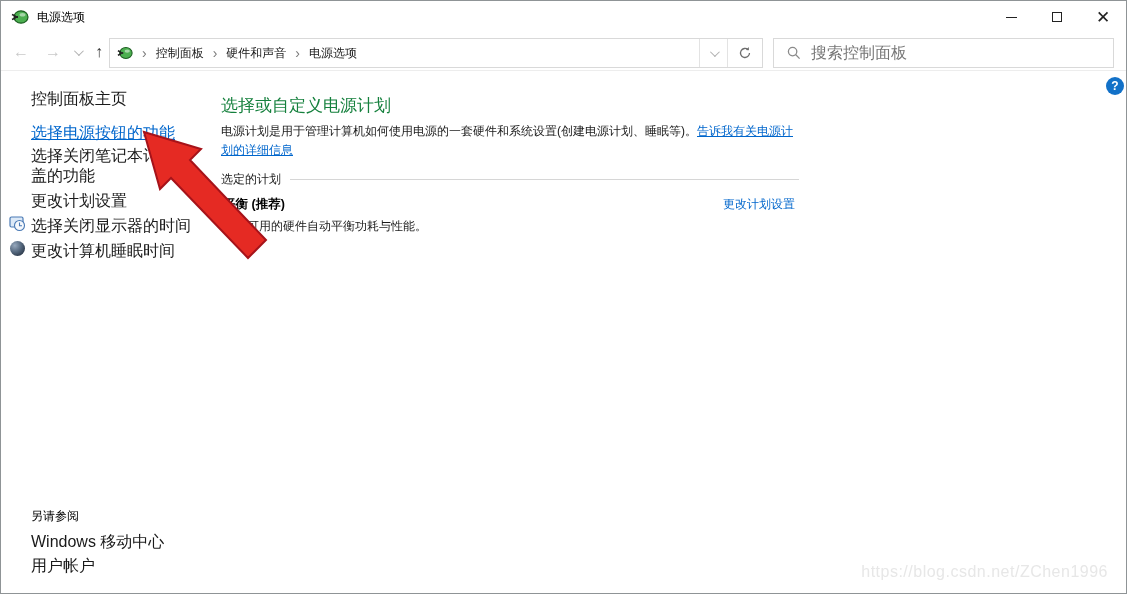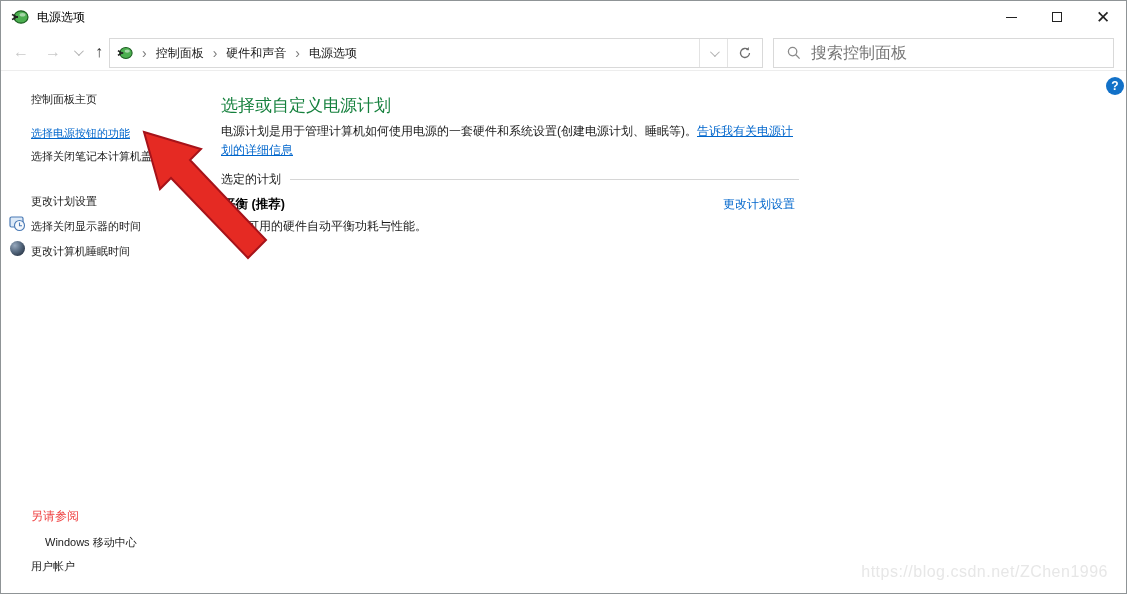--- a/index.html
+++ b/index.html
@@ -30,23 +30,23 @@
   .addressbox { position:absolute; left:108px; top:5px; width:654px; height:30px; border:1px solid #d9d9d9; display:flex; align-items:stretch; background:#fff; }
   .crumbs { flex:1; display:flex; align-items:center; padding-left:7px; font-size:12px; color:#1a1a1a; white-space:nowrap; }
   .crumb-sep { color:#7a7a7a; margin:0 9px; font-size:14px; line-height:1; }
   .crumb { cursor:pointer; }
   .addr-cell { width:28px; display:flex; align-items:center; justify-content:center; border-left:1px solid #e3e3e3; }
   .addr-cell.refresh { width:35px; }
   .searchbox { position:absolute; left:772px; top:5px; width:341px; height:30px; border:1px solid #d9d9d9; display:flex; align-items:center; background:#fff; padding-left:13px; }
   .searchbox input { border:0; outline:0; font-size:16px; font-family:inherit; color:#333; width:260px; margin-left:10px; }
   .searchbox input::placeholder { color:#767676; opacity:1; }
   
-  .side-item { position:absolute; font-size:11px; color:#1a1a1a; cursor:pointer; line-height:20px; }
+  .side-item { position:absolute; font-size:16px; color:#1a1a1a; cursor:pointer; line-height:20px; }
   .side-link { color:#0066cc; text-decoration:underline;text-align:center; }
-  .see-also-header { position:absolute; font-size:12px; color:#ef4444; }
+  .see-also-header { position:absolute; font-size:12px; color:#000000; }
   .side-icon { position:absolute; width:17px; height:17px; }
   .sleep-ball { width:15px; height:15px; border-radius:50%; background:radial-gradient(circle at 32% 30%, #97a9bd 0%, #55687e 45%, #141d2b 100%); }
   
   .main-heading { position:absolute; left:220px; top:93px; font-size:17px; color:#15803d; }
   .main-desc { position:absolute; left:220px; top:121px; width:580px; font-size:12px; line-height:19px; color:#1a1a1a; }
   a.inline-link { color:#0066cc; text-decoration:underline; cursor:pointer; }
   .section-row { position:absolute; left:220px; top:170px; width:578px; display:flex; align-items:center; }
   .section-label { font-size:12px; color:#1a1a1a; white-space:nowrap; }
   .section-rule { flex:1; border-top:1px solid #d6d6d6; margin-left:9px; }
   .plan-row { position:absolute; left:222px; top:195px; width:572px; display:flex; justify-content:space-between; align-items:baseline; }
@@ -137,21 +137,21 @@
   <path d="M10.5 7.5 L10.5 10.7 L13 10.7" fill="none" stroke="#4a7ab5" stroke-width="1.1"></path>
 </svg>
 <div class="side-item" style="left:30px; top:215px;">选择关闭显示器的时间</div>
 
 <div class="side-icon" style="left:9px; top:240px;">
     <div class="sleep-ball"></div>
   </div>
 <div class="side-item" style="left:30px; top:240px;">更改计算机睡眠时间</div>
 
 <div class="see-also-header" style="left:30px; top:507px;">另请参阅</div>
-<div class="side-item" style="left:44px; top:531px;">Windows 移动中心</div>
+<div class="side-item" style="left:30px; top:531px;">Windows 移动中心</div>
 <div class="side-item" style="left:30px; top:555px;">用户帐户</div>
 
 <div class="main-heading">选择或自定义电源计划</div>
 
 <div class="main-desc">
   <span>电源计划是用于管理计算机如何使用电源的一套硬件和系统设置(创建电源计划、睡眠等)。</span><a class="inline-link">告诉我有关电源计划的详细信息</a>
 </div>
 
 <div class="section-row">
   <span class="section-label">选定的计划</span>

